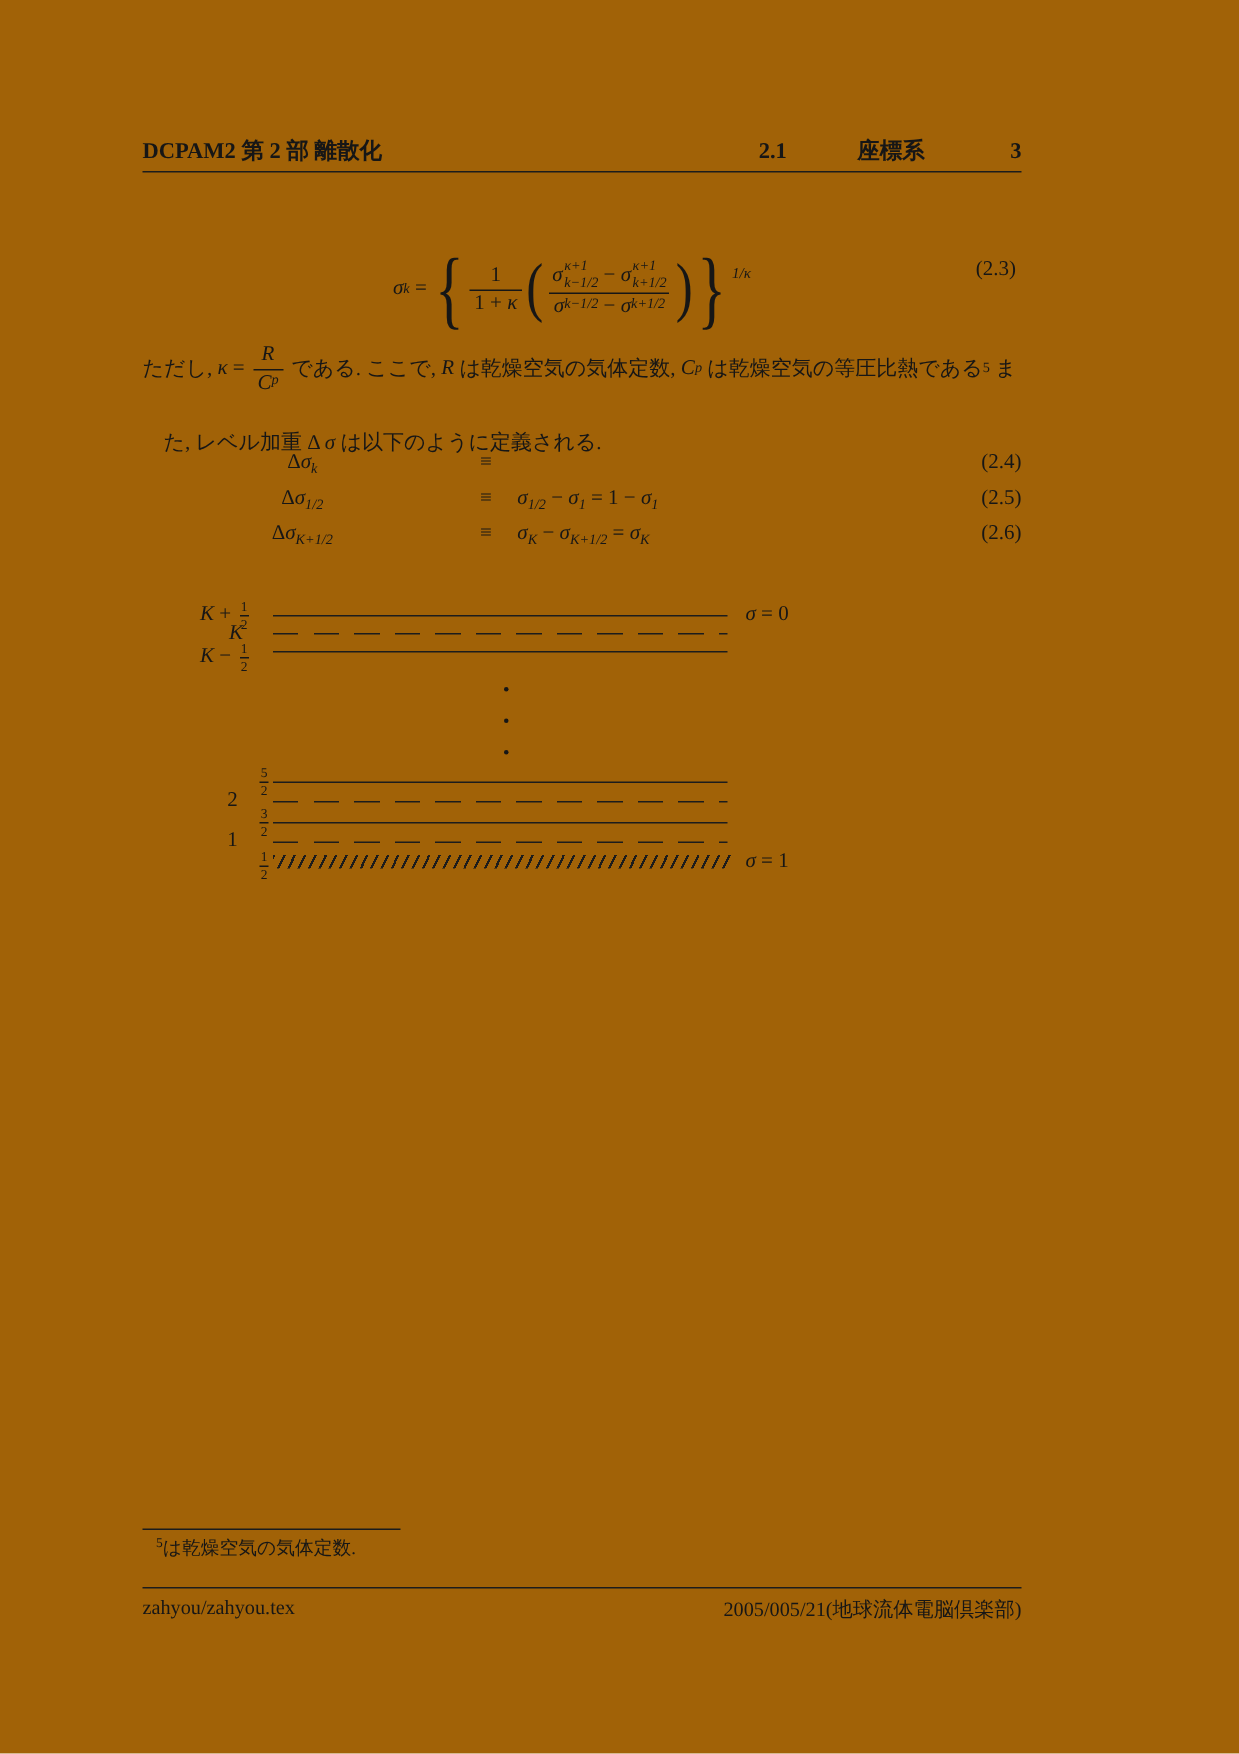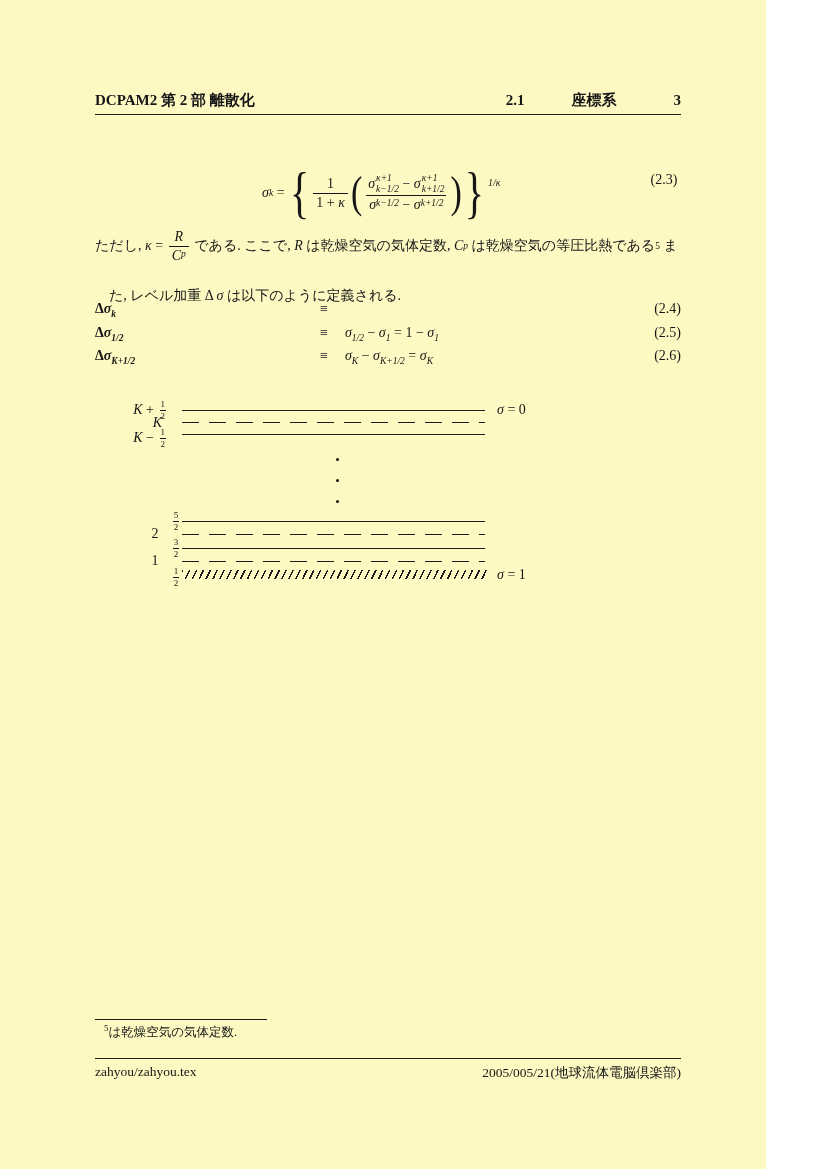--- a/index.html
+++ b/index.html
@@ -1,17 +1,17 @@
 <!DOCTYPE html>
 <html><head>
 <meta charset="utf-8">
 <style>
   html,body{margin:0;padding:0;background:#ffffff;}
   .page{
-    position:relative;width:766px;height:1169px;background:#fef9c3;overflow:hidden;
+    position:relative;width:826px;height:1169px;background:#a16207;overflow:hidden;
     font-family:"Liberation Serif","DejaVu Serif",serif;color:#161616;font-size:14px;
   }
   .abs{position:absolute;}
   .pre{white-space:pre-wrap;}
   .mr{white-space:pre;}
   .mi{font-style:italic;white-space:pre;}
   .b{font-weight:bold;}
 
   
   .header-row{left:95px;top:91px;width:586px;display:flex;justify-content:space-between;align-items:baseline;font-size:15px;}
@@ -38,21 +38,21 @@
   .eq23{left:262px;top:160px;height:66px;display:flex;align-items:center;}
   .eqnum{font-size:14px;}
 
   
   .para1{left:95px;top:226px;width:600px;height:40px;display:flex;align-items:center;}
   .para2{left:95px;top:266px;width:600px;line-height:20px;}
 
   
   .eqgroup{left:95px;top:297px;width:586px;}
   .eqrow{position:relative;height:23.5px;line-height:23.5px;display:flex;align-items:baseline;}
-  .eqrow .lhs{display:inline-block;width:213px;text-align:left;font-weight:bold;}
+  .eqrow .lhs{display:inline-block;width:213px;text-align:center;}
   .eqrow .equiv{margin:0 17px 0 12px;}
   .eqrow .num{position:absolute;right:0;top:0;}
 
   
   .ln{left:182px;width:303px;height:1px;background:#1c1c1c;}
   .ln.dash{background:repeating-linear-gradient(90deg,#1c1c1c 0 17px,transparent 17px 27px);height:1.4px;}
   .hatch{left:182px;width:306px;height:9px;background:repeating-linear-gradient(116deg,#1c1c1c 0 1.5px,transparent 1.5px 6.2px);}
   .dot{left:336px;width:3px;height:3px;background:#161616;border-radius:50%;}
   .dlab{display:flex;align-items:center;font-size:14px;}
   .dlab.right-align{justify-content:flex-end;}

